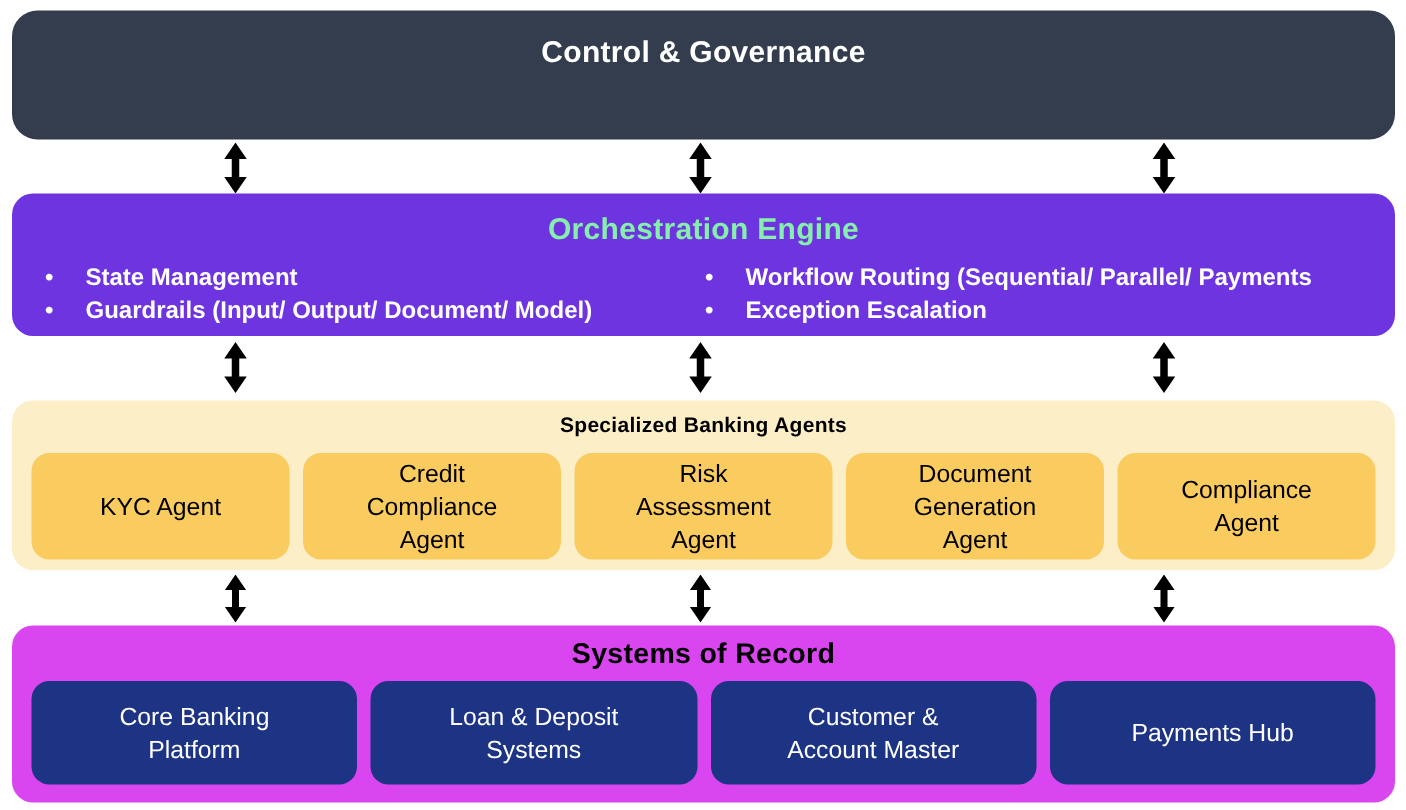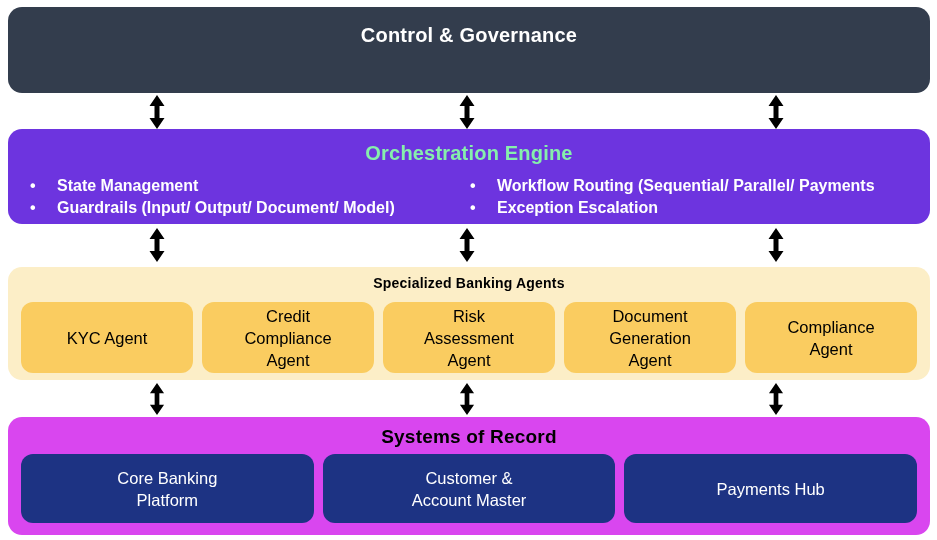--- a/index.html
+++ b/index.html
@@ -1,20 +1,20 @@
 <!DOCTYPE html>
 <html><head>
 <meta charset="utf-8">
 <style>
   html, body { margin:0; padding:0; background:#ffffff; }
   body { font-family:"Liberation Sans", sans-serif; }
   .canvas { position:relative; width:937px; height:540px; background:#ffffff; overflow:hidden; }
 
   .layer { position:absolute; left:8px; width:922px; border-radius:14px; }
-  .governance    { top:7px;   height:86px;  background:#333D4D; }
+  .governance    { top:7px;   height:86px;  background:#333D4D;border-radius:17px; }
   .orchestration { top:129px; height:95px;  background:#6D34DF; }
   .agents        { top:267px; height:113px; background:#FCEEC7; }
   .systems       { top:417px; height:118px; background:#d946ef; }
 
   .layer-title { position:absolute; left:0; width:100%; text-align:center; font-weight:700; letter-spacing:0.2px; }
   .governance .layer-title    { top:17px; font-size:20px; color:#ffffff; }
   .governance .layer-subtitle { position:absolute; top:57px; left:0; width:100%; text-align:center; font-size:17px; color:#ffffff; }
   .orchestration .layer-title { top:13px; font-size:20px; color:#86efac; }
   .agents .layer-title        { top:8px;  font-size:14px; color:#000000; }
   .systems .layer-title       { top:9px;  font-size:19px; color:#000000; }
@@ -133,19 +133,21 @@
     <svg width="16" height="32" viewBox="0 0 16 34">
         <path d="M8 0 L15.5 11 H10.5 V23 H15.5 L8 34 L0.5 23 H5.5 V11 H0.5 Z" fill="#000"></path>
       </svg>
   </div>
 
   <section class="layer systems">
     <div class="layer-title">Systems of Record</div>
     <div class="boxes">
       <div class="box">Core Banking
 Platform</div>
+      <div class="box">Loan &amp; Deposit
+Systems</div>
       <div class="box">Customer &amp;
 Account Master</div>
       <div class="box">Payments Hub</div>
     </div>
   </section>
 
 </div>
 
 </body></html>

